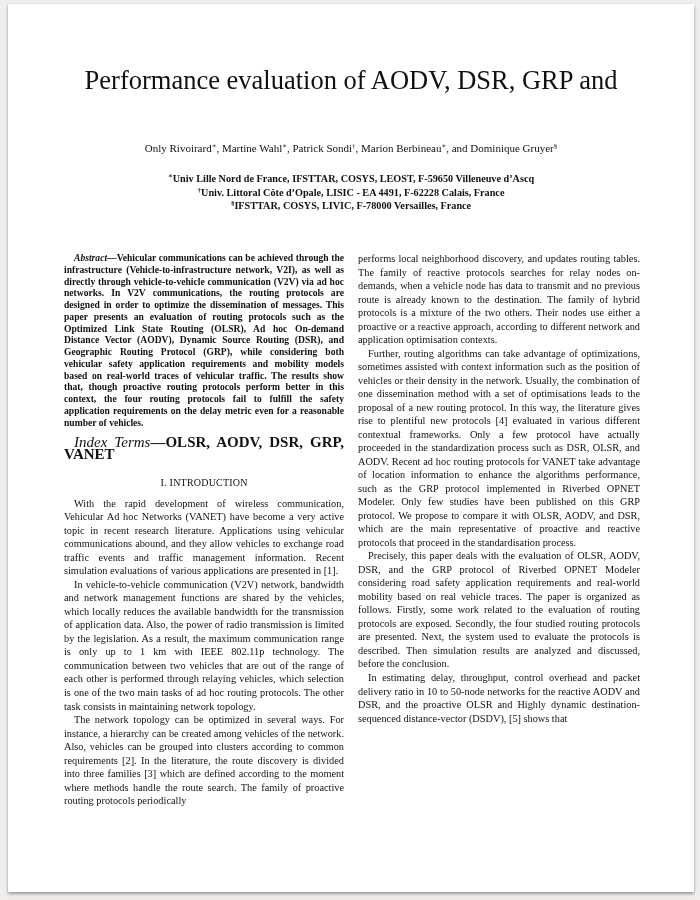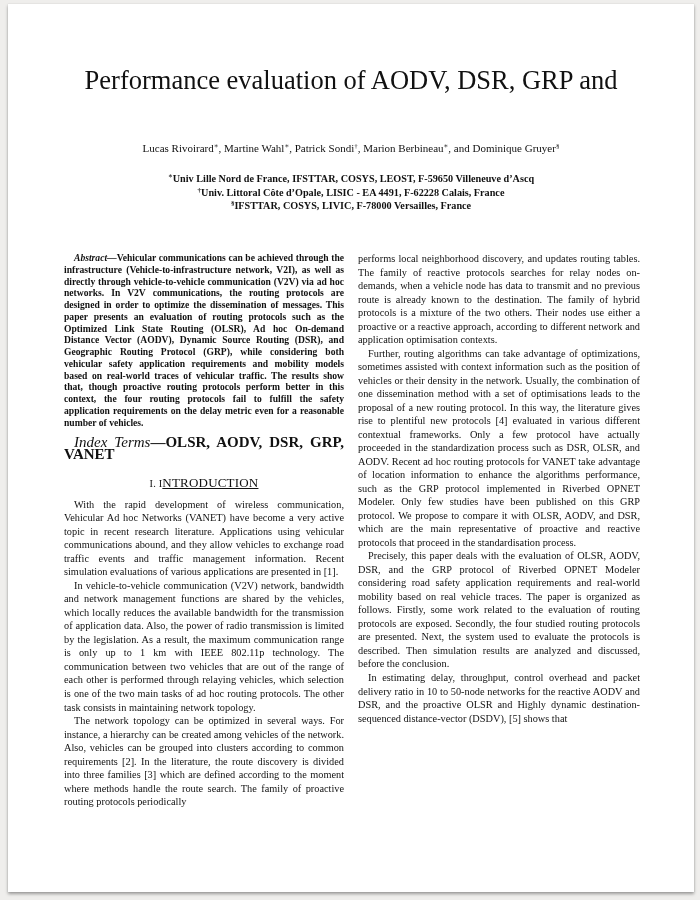--- a/index.html
+++ b/index.html
@@ -12,35 +12,35 @@
   .affils { position:absolute; left:0; width:686px; top:168px; text-align:center; font-size:10.2px; line-height:13.5px;font-weight:bold; }
   sup { font-size:7px; vertical-align: 4px; line-height:0; }
   .col { position:absolute; top:248px; width:280px; font-size:10.3px; line-height:13.52px; text-align:justify; }
   .col.left { left:56px; }
   .col.right { left:350px; width:282px; }
   .abstract { font-weight:bold; font-size:9.6px; line-height:11.75px; text-align:justify; text-indent:10px; margin:0; }
   .abstract i { font-weight:bold; }
   .index { font-weight:bold; font-size:15px; line-height:12px; text-indent:10px; margin:8px 0 0 0; }
   .index i { font-weight:normal; }
   .sec { text-align:center; font-size:10.3px; margin:16px 0 7px 0; letter-spacing:0.2px; }
-  .sec .sc { font-size:13px;text-decoration:underline; }
+  .sec .sc { font-size:10px; }
   p.txt { margin:0; text-indent:10px; }
   p.noind { text-indent:0; }
 </style>
 </head>
 <body>
 
 <div class="page serif">
 
   <div class="title">
     <div>Performance evaluation of AODV, DSR, GRP and</div>
   </div>
 
   <div class="authors">
-    <span>Lucas Rivoirard</span><sup>∗</sup><span>, </span><span>Martine Wahl</span><sup>∗</sup><span>, </span><span>Patrick Sondi</span><sup>†</sup><span>, </span><span>Marion Berbineau</span><sup>∗</sup><span>, and </span><span>Dominique Gruyer</span><sup>§</sup>
+    <span>Only Rivoirard</span><sup>∗</sup><span>, </span><span>Martine Wahl</span><sup>∗</sup><span>, </span><span>Patrick Sondi</span><sup>†</sup><span>, </span><span>Marion Berbineau</span><sup>∗</sup><span>, and </span><span>Dominique Gruyer</span><sup>§</sup>
   </div>
 
   <div class="affils">
     <div><sup>∗</sup><span>Univ Lille Nord de France, IFSTTAR, COSYS, LEOST, F-59650 Villeneuve d’Ascq</span></div>
     <div><sup>†</sup><span>Univ. Littoral Côte d’Opale, LISIC - EA 4491, F-62228 Calais, France</span></div>
     <div><sup>§</sup><span>IFSTTAR, COSYS, LIVIC, F-78000 Versailles, France</span></div>
   </div>
 
   <div class="col left">
     <p class="abstract"><i>Abstract</i><span>—Vehicular communications can be achieved through the infrastructure (Vehicle-to-infrastructure network, V2I), as well as directly through vehicle-to-vehicle communication (V2V) via ad hoc networks. In V2V communications, the routing protocols are designed in order to optimize the dissemination of messages. This paper presents an evaluation of routing protocols such as the Optimized Link State Routing (OLSR), Ad hoc On-demand Distance Vector (AODV), Dynamic Source Routing (DSR), and Geographic Routing Protocol (GRP), while considering both vehicular safety application requirements and mobility models based on real-world traces of vehicular traffic. The results show that, though proactive routing protocols perform better in this context, the four routing protocols fail to fulfill the safety application requirements on the delay metric even for a reasonable number of vehicles.</span></p>

